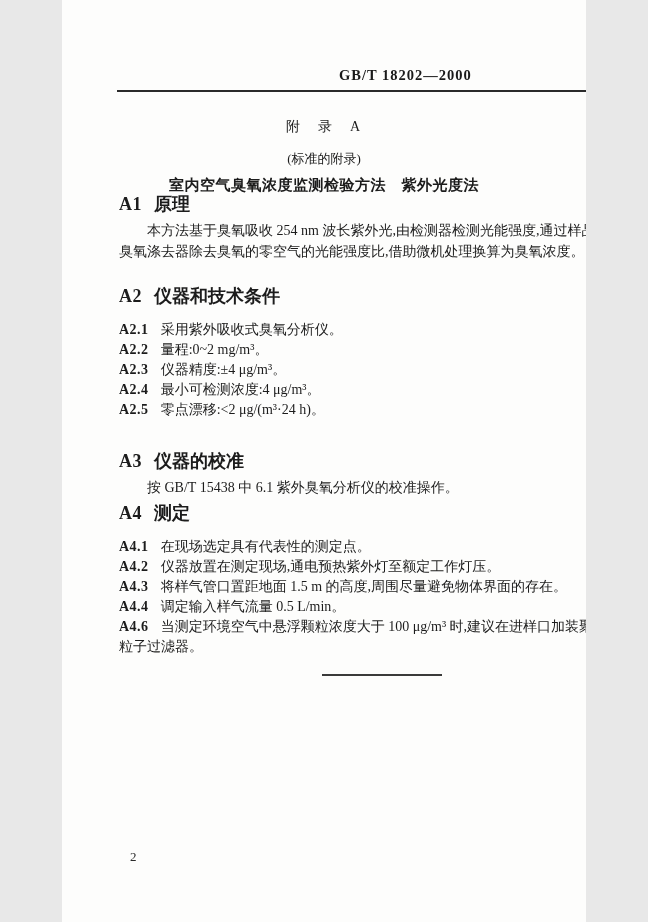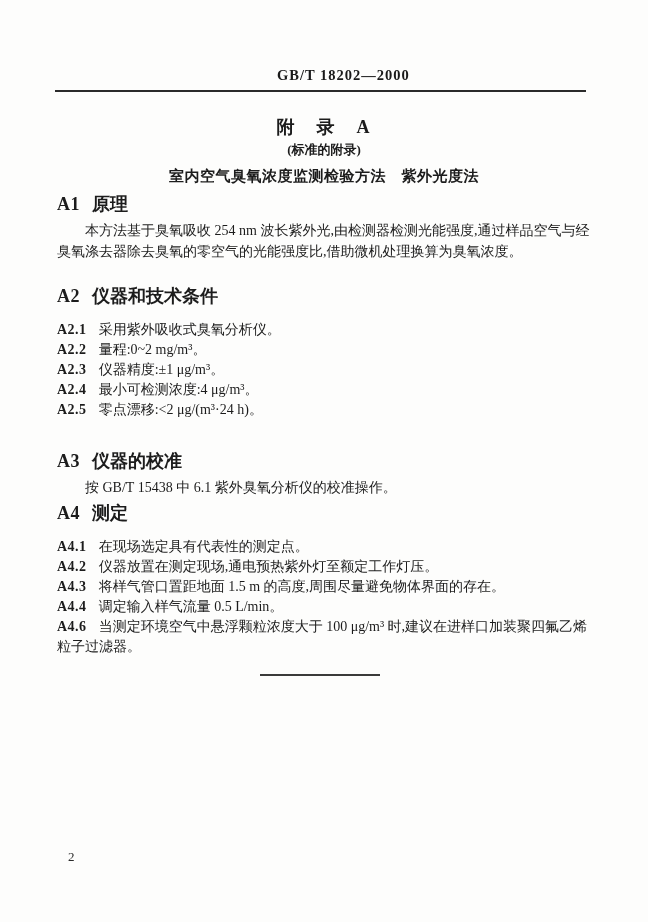--- a/index.html
+++ b/index.html
@@ -2,21 +2,21 @@
 <html><head>
 <meta charset="utf-8">
 <style>
   html, body {
     margin: 0;
     padding: 0;
     background: #e8e8e8;
   }
   .page {
     position: relative;
-    width: 648px;
+    width: 524px;
     height: 922px;
     margin: 0 auto;
     background: #fdfdfc;
     color: #1c1c1c;
     font-family: "Liberation Serif", "DejaVu Serif", serif;
     overflow: hidden;
   }
   
   .doc-header {
     position: absolute;
@@ -38,31 +38,30 @@
   }
   
   .title-block {
     position: absolute;
     top: 116px;
     left: 0;
     width: 100%;
     text-align: center;
   }
   .appendix-title {
-    font-size: 18px;
-    font-weight: bold;
+    font-size: 14px;
+    font-weight: normal;
     letter-spacing: 2px;
     line-height: 22px;
     text-align: center;
   }
   .appendix-note {
     font-size: 13px;
     line-height: 19px;
-    margin-top: 2px;
-    font-weight: bold;
+    margin-top: 11px;
   }
   .doc-title {
     font-size: 15px;
     font-weight: bold;
     line-height: 22px;
     margin-top: 6px;
     letter-spacing: 0.5px;
   }
   
   .content {
@@ -139,21 +138,21 @@
       <span class="sec-no">A2</span><span>仪器和技术条件</span>
     </div>
     <div class="mt-items">
       <div class="clause">
         <span class="clause-no">A2.1</span><span>采用紫外吸收式臭氧分析仪。</span>
       </div>
       <div class="clause">
         <span class="clause-no">A2.2</span><span>量程:0~2 mg/m³。</span>
       </div>
       <div class="clause">
-        <span class="clause-no">A2.3</span><span>仪器精度:±1 μg/m³。</span>
+        <span class="clause-no">A2.3</span><span>仪器精度:±4 μg/m³。</span>
       </div>
       <div class="clause">
         <span class="clause-no">A2.4</span><span>最小可检测浓度:4 μg/m³。</span>
       </div>
       <div class="clause">
         <span class="clause-no">A2.5</span><span>零点漂移:&lt;2 μg/(m³·24 h)。</span>
       </div>
     </div>
 
     <div class="sec-heading mt-a3">

